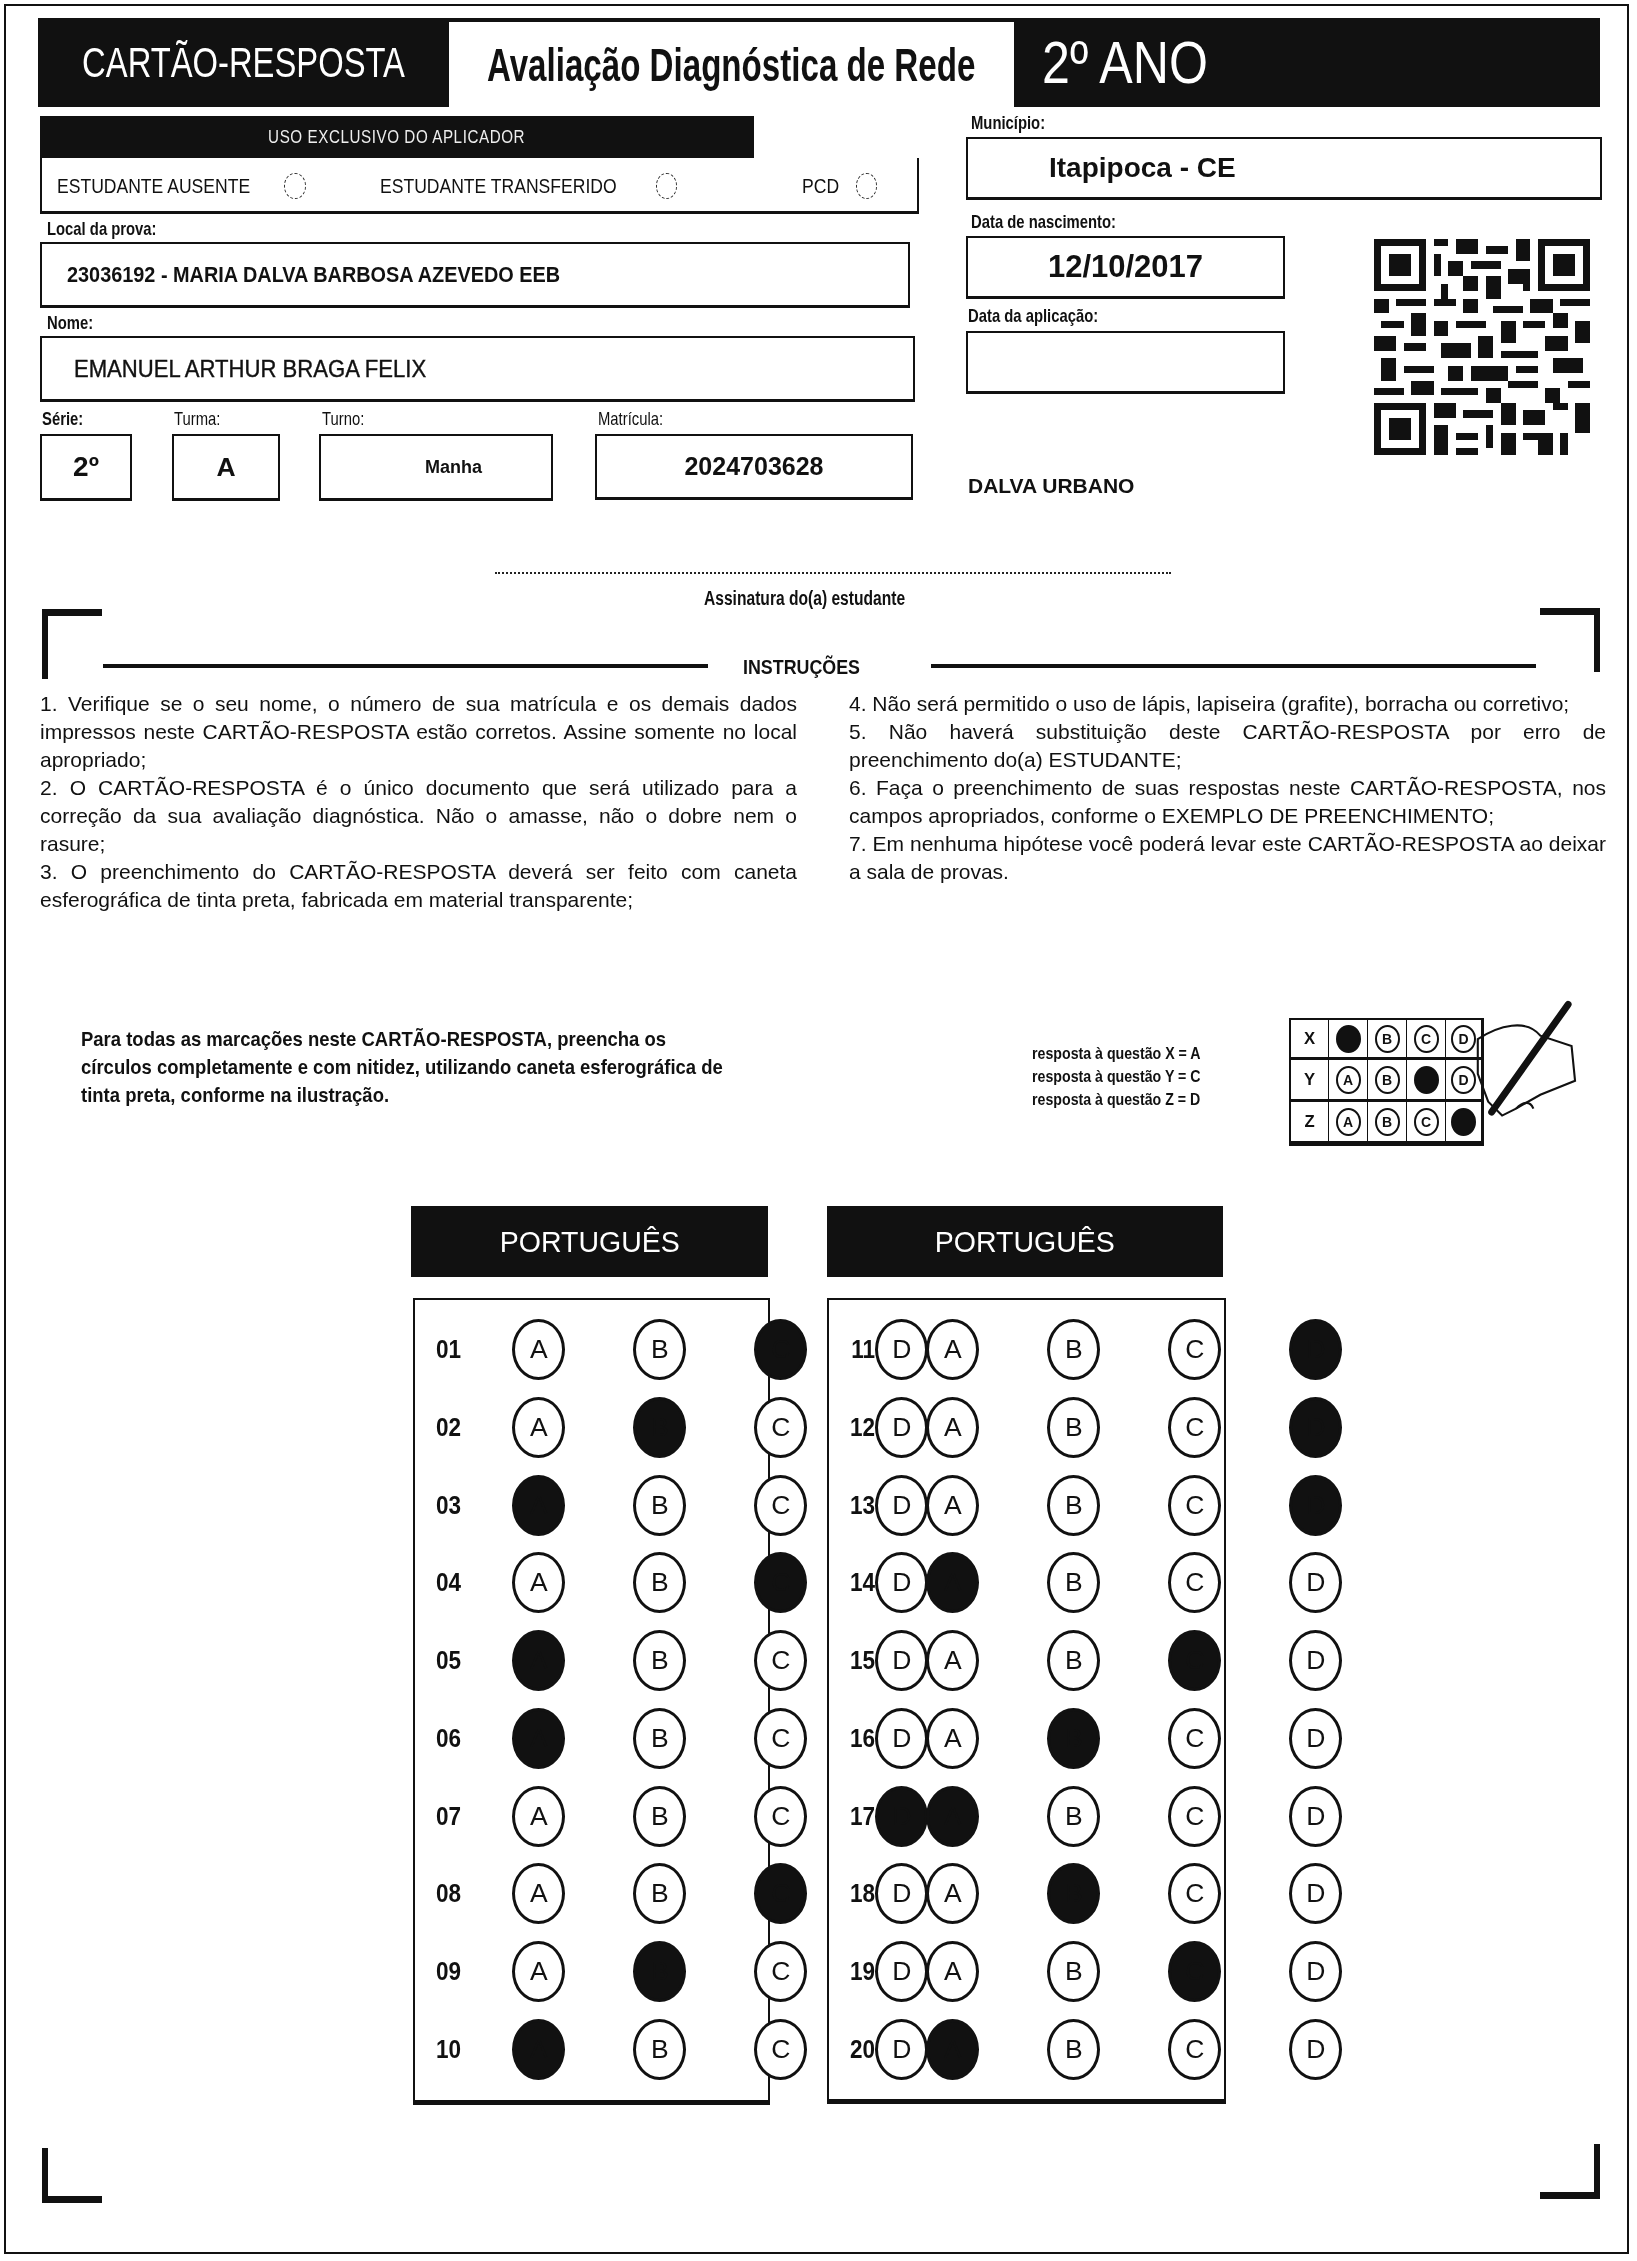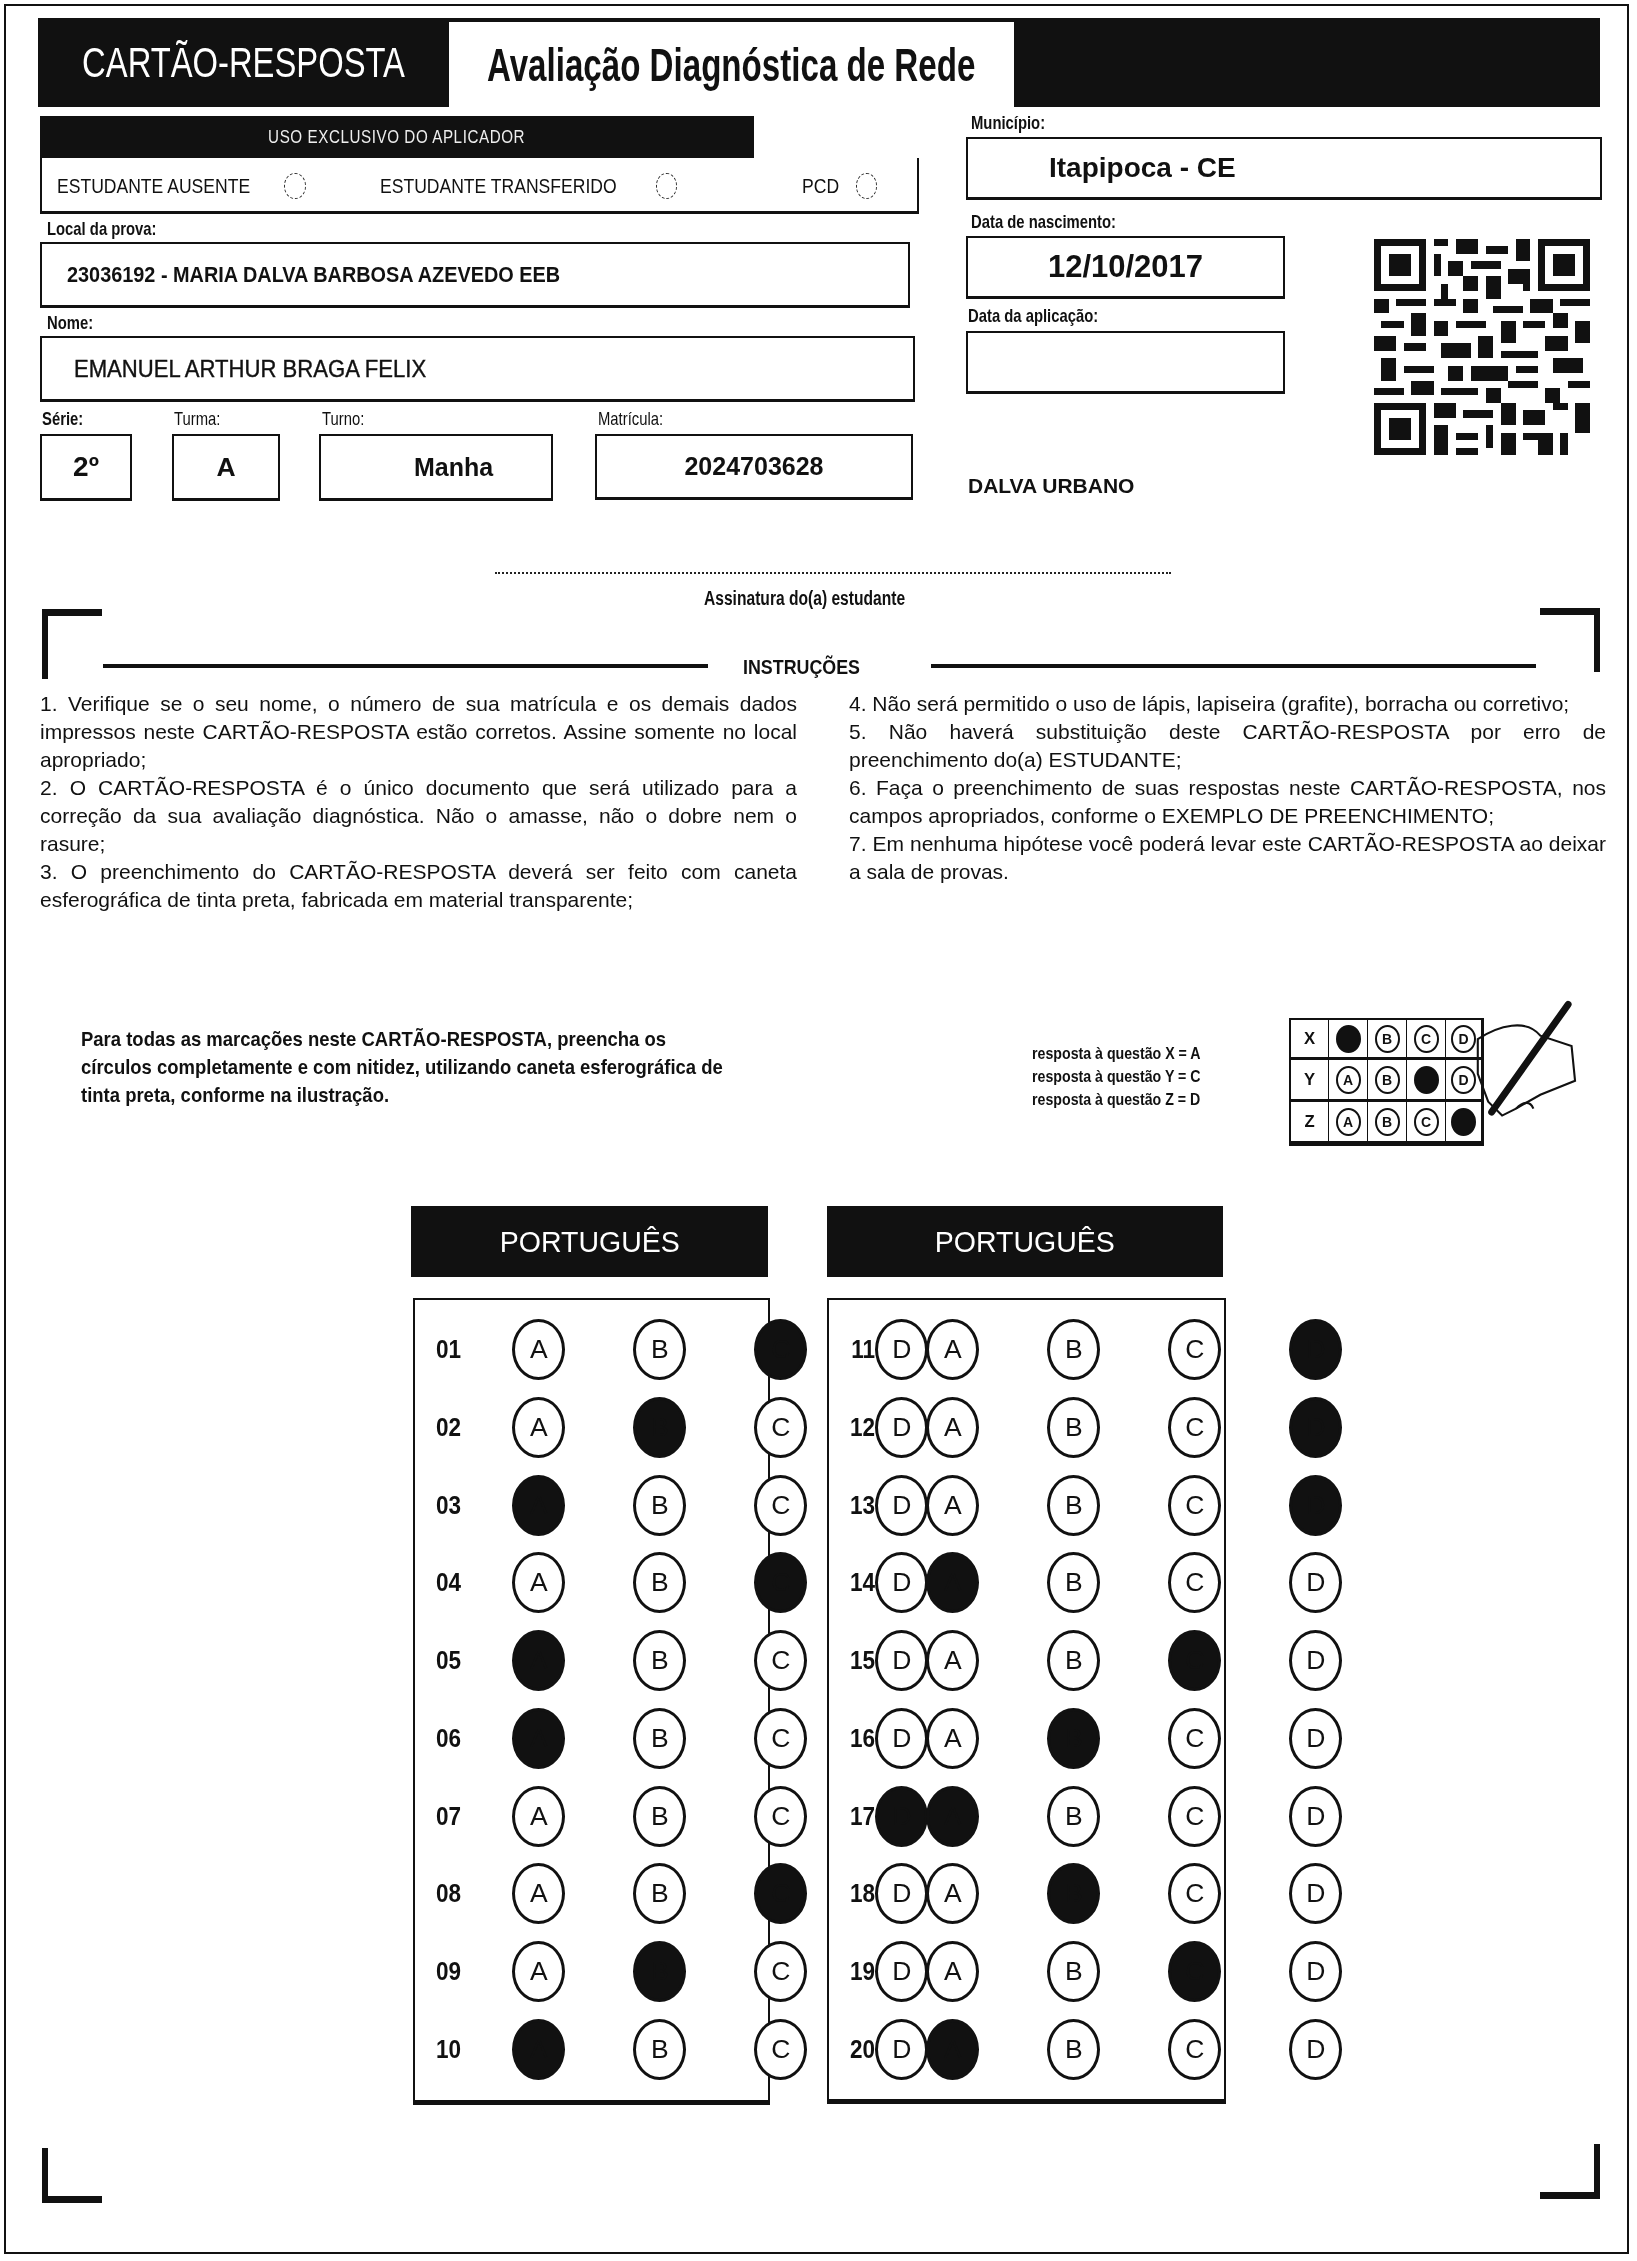--- a/index.html
+++ b/index.html
@@ -65,20 +65,23 @@
 </head>
 <body>
 
 <div class="page-border"></div>
 
 <div class="hdr">
   <div class="hdr-left">CARTÃO-RESPOSTA</div>
   <div class="hdr-mid">
     <span>Avaliação Diagnóstica de Rede</span>
   </div>
+  <div class="hdr-right">
+    <span>2º ANO</span>
+  </div>
 </div>
 
 <div class="uso-head">
   <span>USO EXCLUSIVO DO APLICADOR</span>
 </div>
 <div class="uso-body">
   <div class="uso-opt" style="left:15.3px;">
     <span class="txt">ESTUDANTE AUSENTE</span>
     <span class="ring-dashed"></span>
   </div>
@@ -105,21 +108,21 @@
 <div class="label" style="left:42px; top:408px;">Série:</div>
 <div class="box" style="left:40px; top:434px; width:92px; height:67px; justify-content:center;">
   <span class="val" style="font-size:28px;">2º</span>
 </div>
 <div class="label" style="left:174px; top:408px; font-weight:normal;">Turma:</div>
 <div class="box" style="left:172px; top:434px; width:108px; height:67px; justify-content:center;">
   <span class="val" style="font-size:26.5px;">A</span>
 </div>
 <div class="label" style="left:322px; top:408px; font-weight:normal;">Turno:</div>
 <div class="box" style="left:319px; top:434px; width:234px; height:67px; justify-content:center;">
-  <span class="val" style="font-size:25px;margin-left:35px;">Manha</span>
+  <span class="val" style="font-size:18px;margin-left:35px;">Manha</span>
 </div>
 <div class="label" style="left:598px; top:408px; font-weight:normal;">Matrícula:</div>
 <div class="box" style="left:595px; top:434px; width:318px; height:66px; justify-content:center;">
   <span class="val" style="font-size:25px;">2024703628</span>
 </div>
 
 <div class="label" style="left:971px; top:112px;">Município:</div>
 <div class="box" style="left:966px; top:137px; width:636px; height:63px; padding-left:45px;">
   <span class="val" style="font-size:28px;margin-left:36px;">Itapipoca - CE</span>
 </div>

